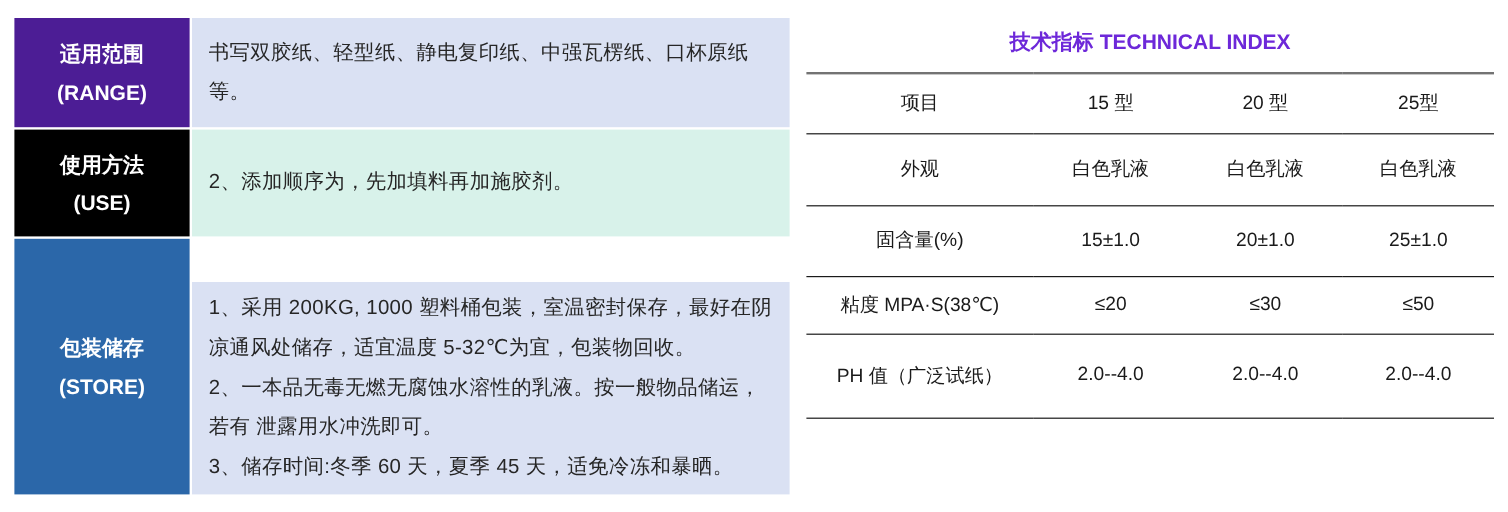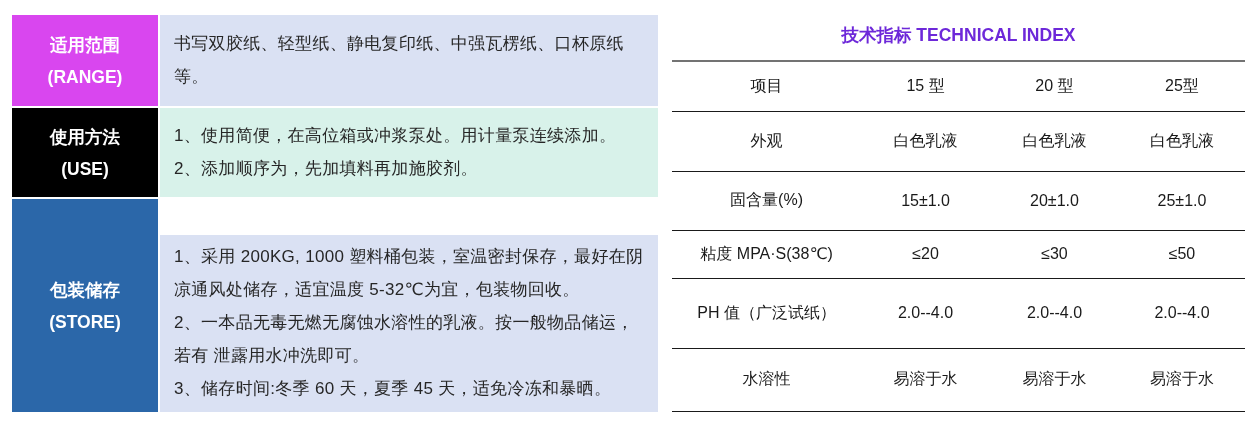--- a/index.html
+++ b/index.html
@@ -50,35 +50,34 @@
   tr.r1{height:59px;}
   tr.r2{height:48px;}
   tr.r3{height:70px;}
   tr.r4{height:63px;}
 </style>
 </head>
 <body>
 
 <div class="left-table">
     <div class="lrow h1">
-      <div class="label" style="background: #d946ef;">
+      <div class="label" style="background: #4c1d95;">
         <span>适用范围</span>
         <span>(RANGE)</span>
       </div>
       <div class="content" style="background: rgb(218, 225, 243);">
         <div>书写双胶纸、轻型纸、静电复印纸、中强瓦楞纸、口杯原纸等。</div>
       </div>
     </div>
     <div class="lrow h2">
       <div class="label" style="background: #000000;">
         <span>使用方法</span>
         <span>(USE)</span>
       </div>
       <div class="content" style="background: rgb(216, 242, 234);">
-        <div>1、使用简便，在高位箱或冲浆泵处。用计量泵连续添加。</div>
         <div>2、添加顺序为，先加填料再加施胶剂。</div>
       </div>
     </div>
     <div class="lrow h3">
       <div class="label" style="background: rgb(43, 103, 169);">
         <span>包装储存</span>
         <span>(STORE)</span>
       </div>
       <div class="content" style="background: rgb(218, 225, 243); margin-top: 36px;">
         <div>1、采用 200KG, 1000 塑料桶包装，室温密封保存，最好在阴凉通风处储存，适宜温度 5-32℃为宜，包装物回收。</div>
@@ -121,21 +120,15 @@
           <td>≤20</td>
           <td>≤30</td>
           <td>≤50</td>
         </tr>
         <tr class="r3">
           <td>PH 值（广泛试纸）</td>
           <td>2.0--4.0</td>
           <td>2.0--4.0</td>
           <td>2.0--4.0</td>
         </tr>
-        <tr class="r4">
-          <td>水溶性</td>
-          <td>易溶于水</td>
-          <td>易溶于水</td>
-          <td>易溶于水</td>
-        </tr>
       </tbody>
   </table>
 </div>
 
 </body></html>

